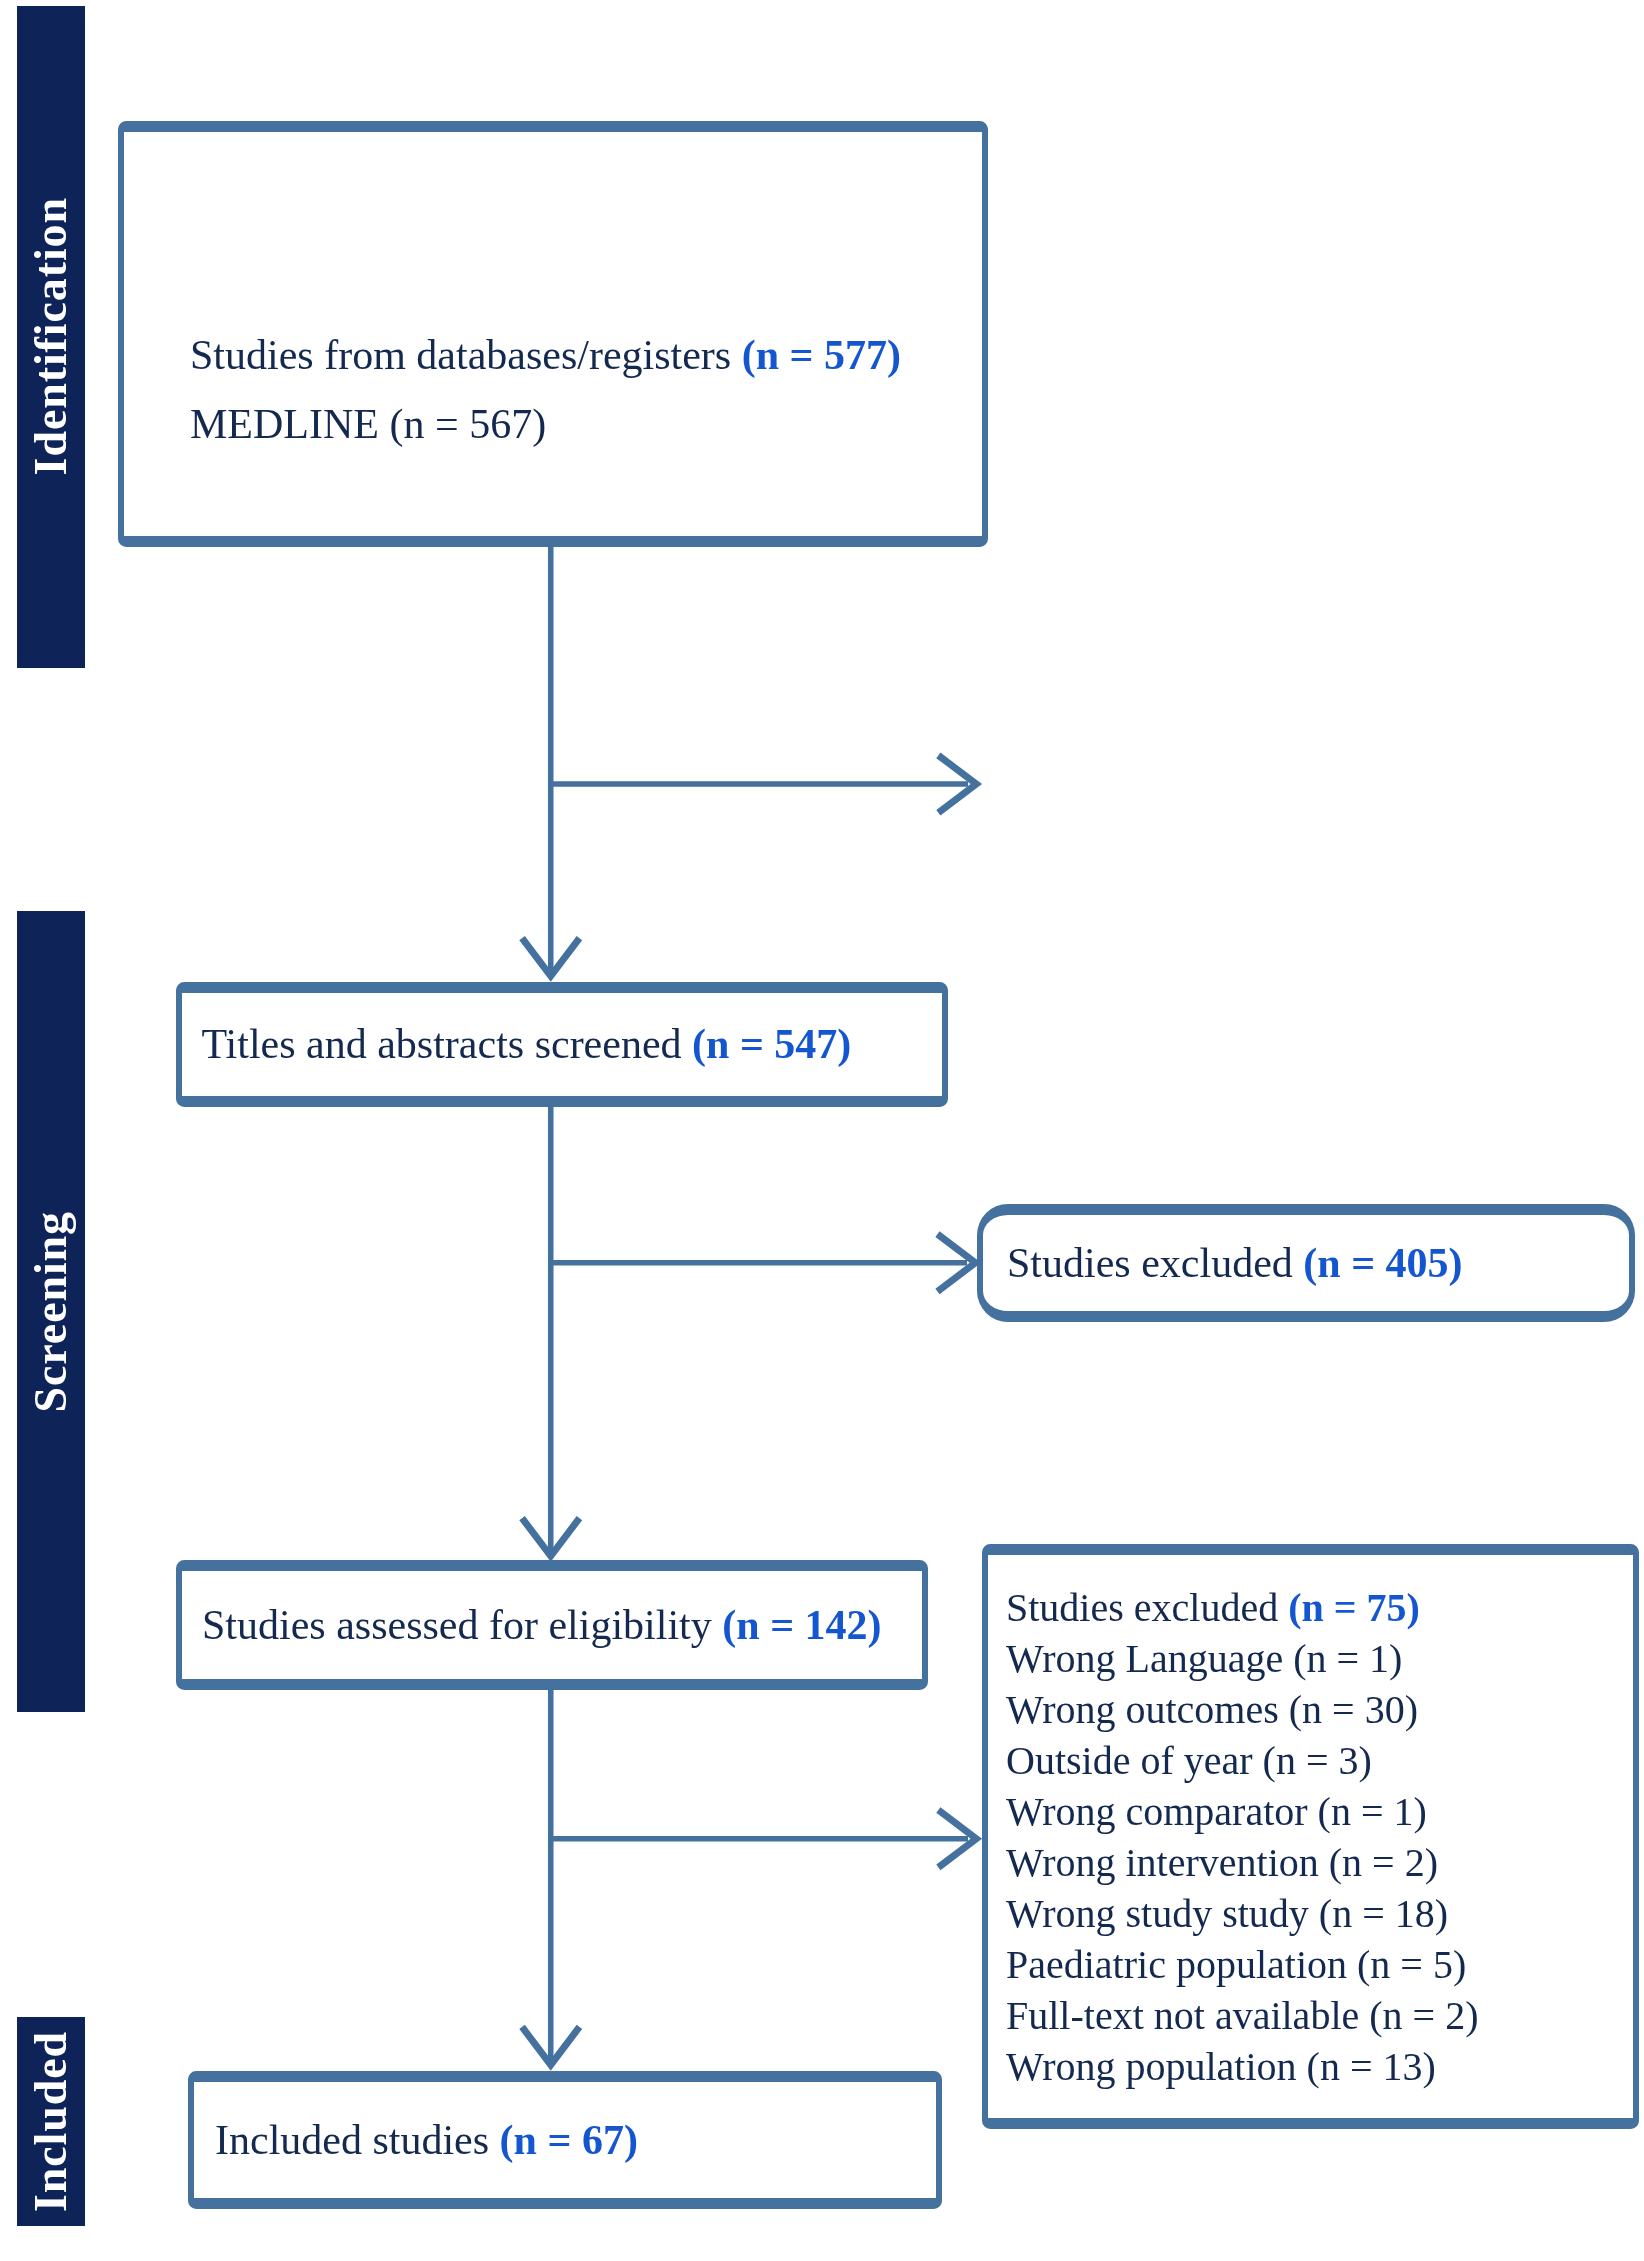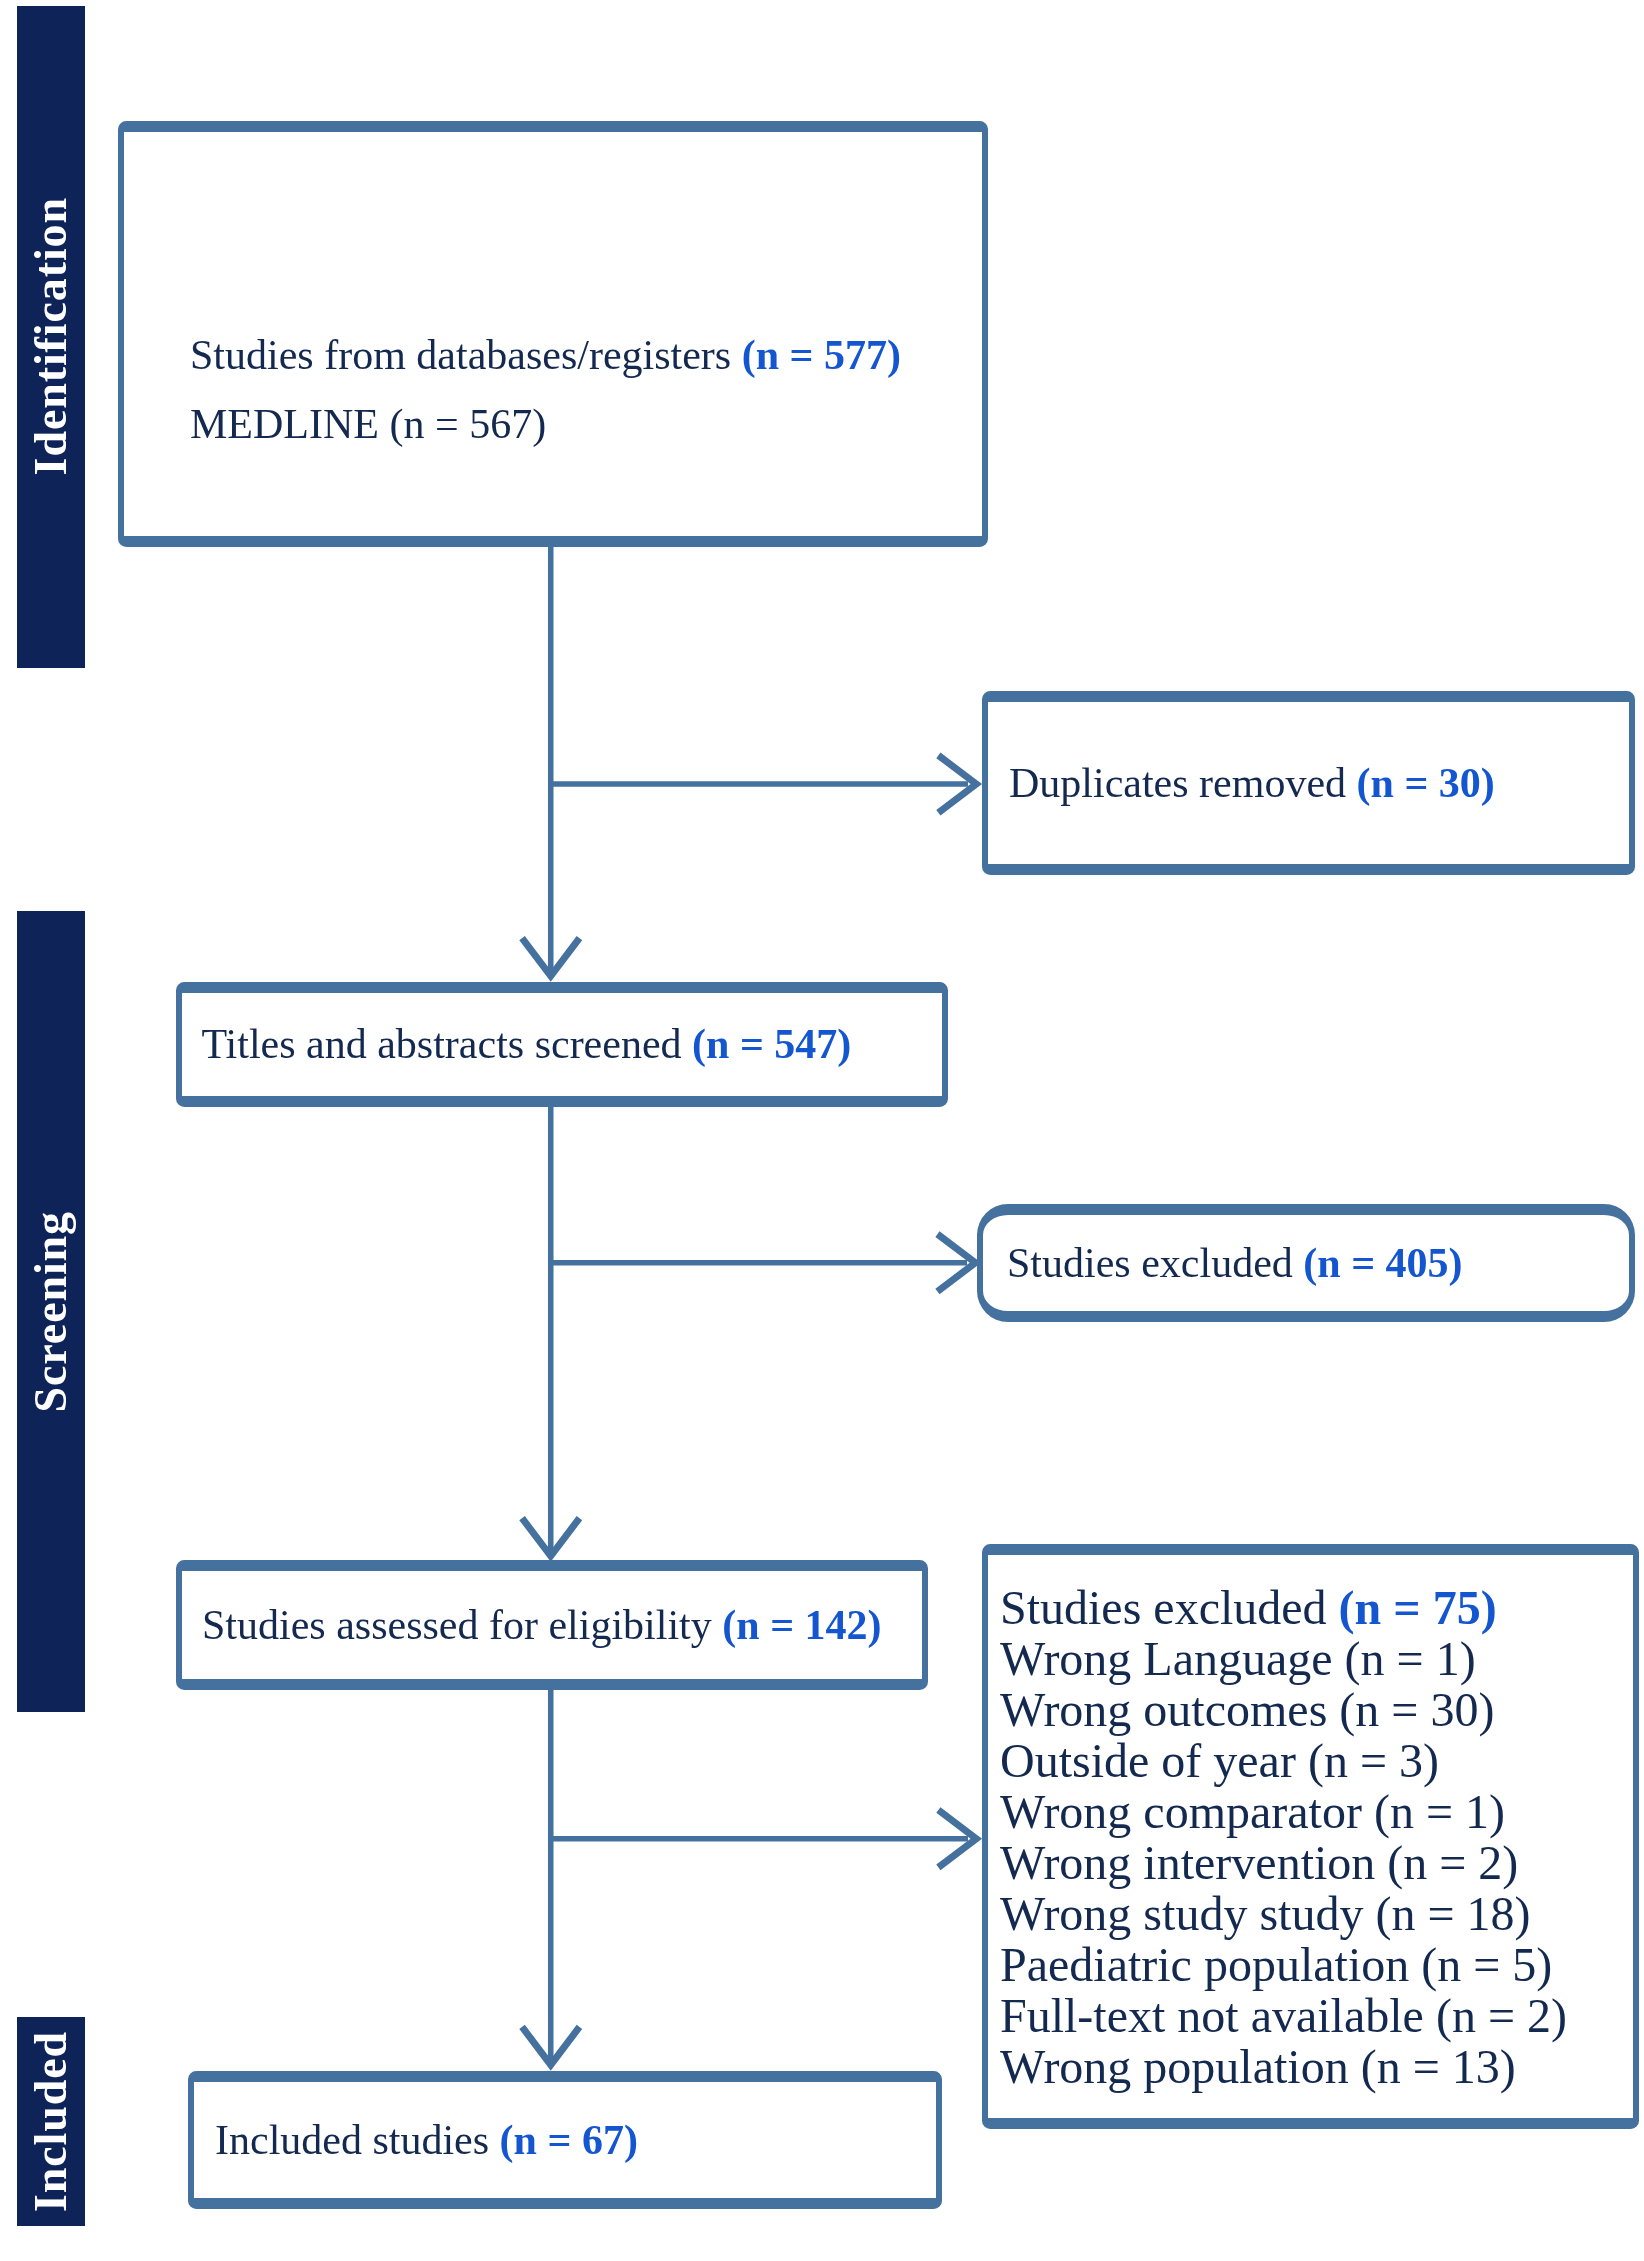--- a/index.html
+++ b/index.html
@@ -55,21 +55,21 @@
                    padding: 111px 14px 0 66px; }
   #box-duplicates{ left: 982px; top: 691px; width: 653px; height: 184px;
                    padding-left: 21px; }
   #box-screened  { left: 176px;  top: 982px; width: 772px; height: 125px;
                    padding-left: 19.4px; }
   #box-excluded-screening { left: 977px; top: 1204px; width: 658px; height: 118px;
                    padding-left: 24px; border-radius: 31px; }
   #box-assessed  { left: 176px;  top: 1560px; width: 752px; height: 130px;
                    padding-left: 20px; }
   #box-excluded-eligibility { left: 982px; top: 1544px; width: 657px; height: 585px;
-                   padding-left: 12px; font-size: 48px; line-height: 51px; }
+                   padding-left: 18px; font-size: 40px; line-height: 51px; }
   #box-included  { left: 188px;  top: 2071px; width: 754px; height: 138px;
                    padding-left: 21px; }
 
   #bar-identification { top: 5.6px;   height: 662px; }
   #bar-screening      { top: 911px; height: 801px; }
   #bar-included       { top: 2017px; height: 209px;  }
 
   .arrows {
     position: absolute;
     left: 0; top: 0;
@@ -126,26 +126,20 @@
     <div class="line">
       <span>Studies from databases/registers</span>
       <span class="count-hl">(n = 577)</span>
     </div>
     <div class="line">
       <span>MEDLINE</span>
       <span>(n = 567)</span>
     </div>
   </div>
 
-  <div class="fbox" id="box-duplicates">
-    <div class="line">
-      <span>Duplicates removed</span>
-      <span class="count-hl">(n = 30)</span>
-    </div>
-  </div>
 
   <div class="fbox" id="box-screened">
     <div class="line">
       <span>Titles and abstracts screened</span>
       <span class="count-hl">(n = 547)</span>
     </div>
   </div>
 
   <div class="fbox" id="box-excluded-screening">
     <div class="line">

